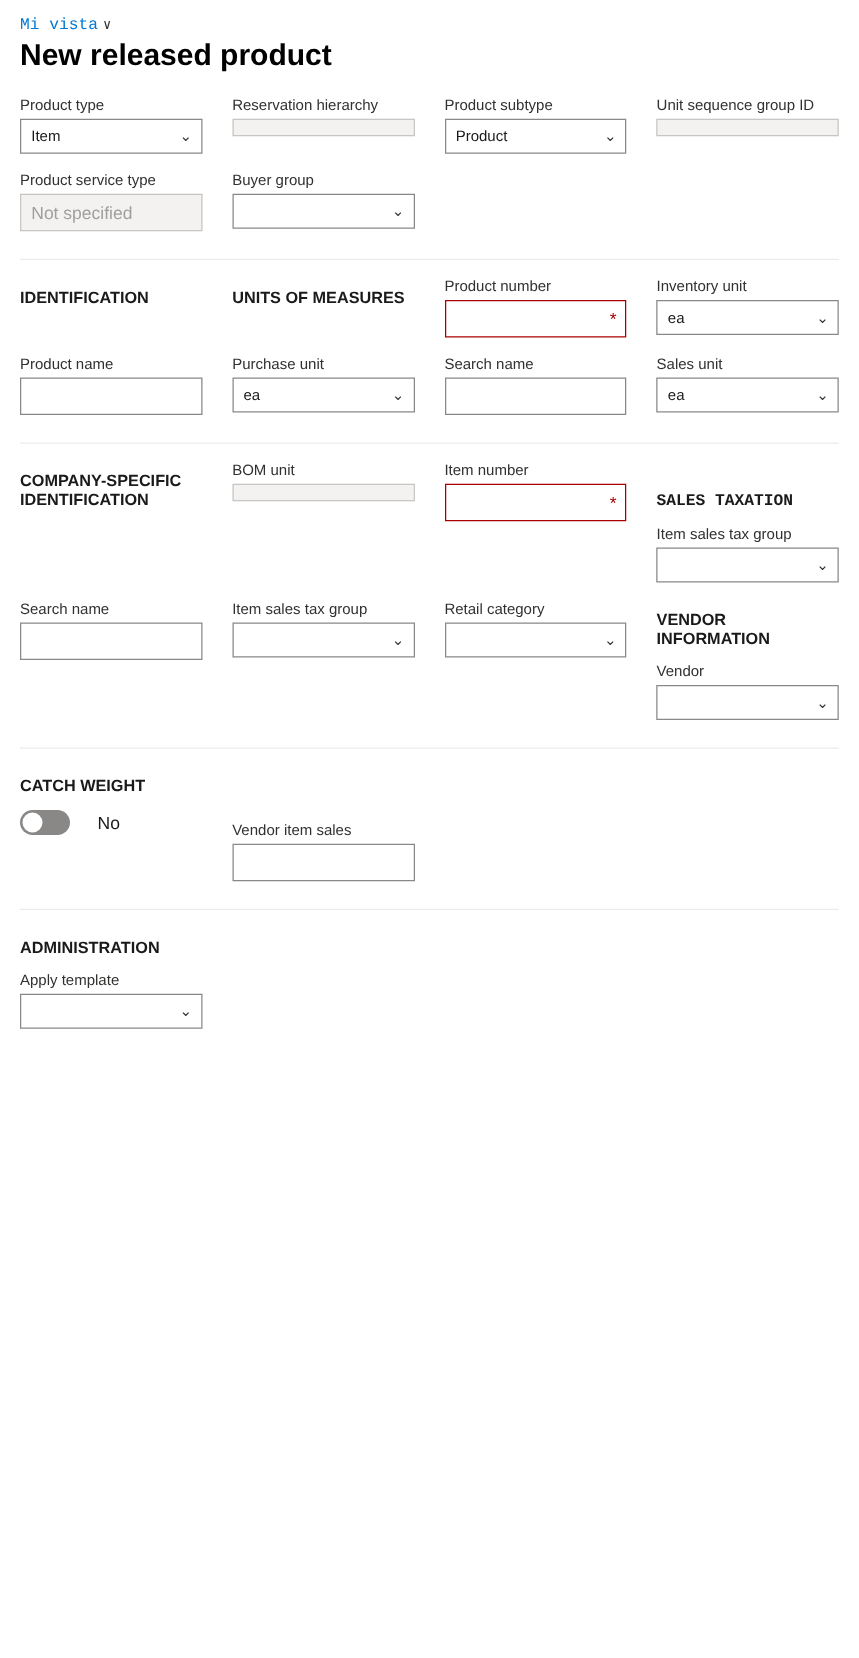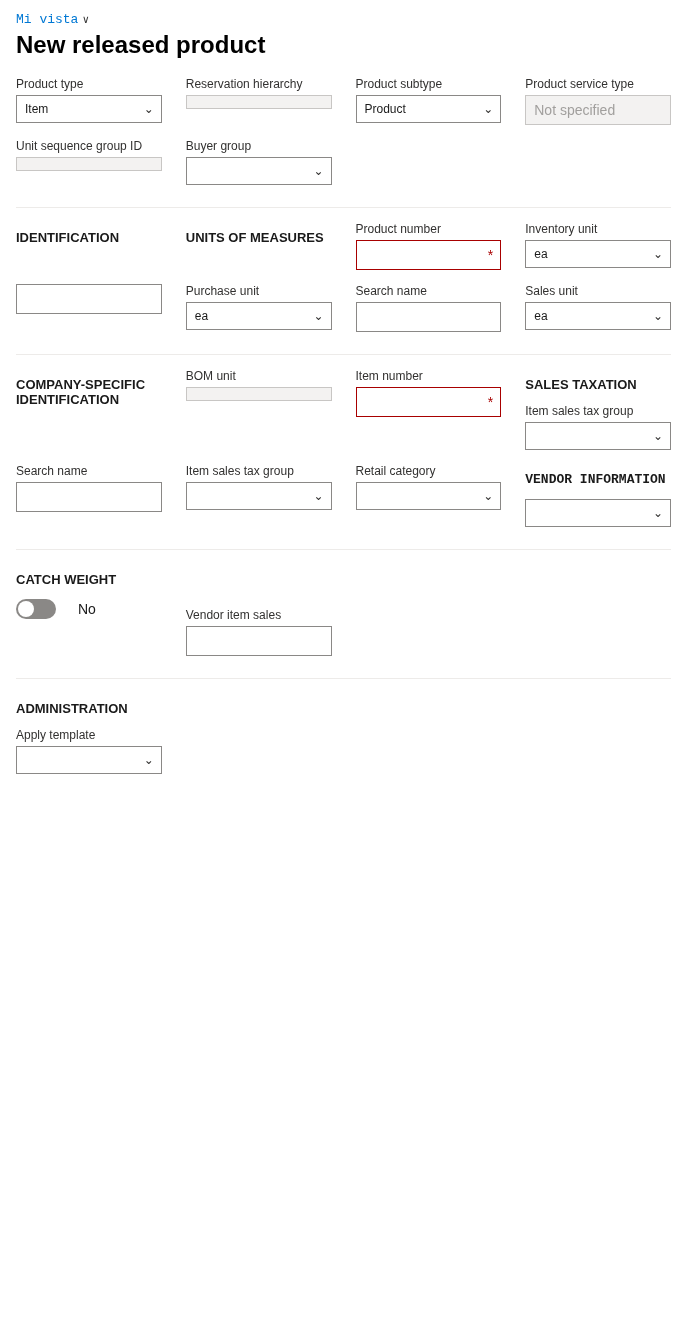--- a/index.html
+++ b/index.html
@@ -181,28 +181,28 @@
     <label class="field-label">Product subtype</label>
     <div class="select-wrapper">
       <select>
         <option value="Product">Product</option>
         <option value="Product master">Product master</option>
       </select>
       <span class="chevron">⌄</span>
     </div>
   </div>
 
+  <div class="field-group col-right">
+    <label class="field-label">Unit sequence group ID</label>
+    <div class="disabled-input"></div>
+  </div>
+
   <div class="field-group col-left">
     <label class="field-label">Product service type</label>
     <div class="disabled-input" style="color:#a19f9d;">Not specified</div>
-  </div>
-
-  <div class="field-group col-right">
-    <label class="field-label">Unit sequence group ID</label>
-    <div class="disabled-input"></div>
   </div>
 
   <div class="field-group col-right">
     <label class="field-label">Buyer group</label>
     <div class="select-wrapper">
       <select>
         <option value=""></option>
       </select>
       <span class="chevron">⌄</span>
     </div>
@@ -232,20 +232,21 @@
     <div class="select-wrapper">
       <select>
         <option value="ea">ea</option>
         <option value="pcs">pcs</option>
       </select>
       <span class="chevron">⌄</span>
     </div>
   </div>
 
   <div class="field-group col-left">
+    <label class="field-label">Product name</label>
     <input class="text-input" type="text" value="" style="">
   </div>
 
   <div class="field-group col-right">
     <label class="field-label">Purchase unit</label>
     <div class="select-wrapper">
       <select>
         <option value="ea">ea</option>
         <option value="pcs">pcs</option>
       </select>
@@ -283,21 +284,21 @@
 
   <div class="field-group col-left">
     <label class="field-label">Item number</label>
     <div class="required-wrapper">
       <input class="text-input required-field" type="text" value="" style="">
       <span class="req-star">*</span>
     </div>
   </div>
 
   <div class="col-right">
-    <div class="section-header" style="margin-top:8px;">SALES TAXATION</div>
+    <div class="section-header" style="margin-top:24px;font-family:Liberation Mono, monospace;">SALES TAXATION</div>
     <div class="field-group">
       <label class="field-label">Item sales tax group</label>
       <div class="select-wrapper">
         <select>
           <option value=""></option>
         </select>
         <span class="chevron">⌄</span>
       </div>
     </div>
   </div>
@@ -323,22 +324,23 @@
     <label class="field-label">Retail category</label>
     <div class="select-wrapper">
       <select>
         <option value=""></option>
       </select>
       <span class="chevron">⌄</span>
     </div>
   </div>
 
   <div class="col-right">
-    <div class="section-header" style="margin-top:8px;font-family:Liberation Mono, monospace;">VENDOR INFORMATION</div>
+    <div class="section-header" style="margin-top:8px;">VENDOR INFORMATION</div>
     <div class="field-group">
+      <label class="field-label">Vendor</label>
       <div class="select-wrapper">
         <select>
           <option value=""></option>
         </select>
         <span class="chevron">⌄</span>
       </div>
     </div>
   </div>
 </div>
 

